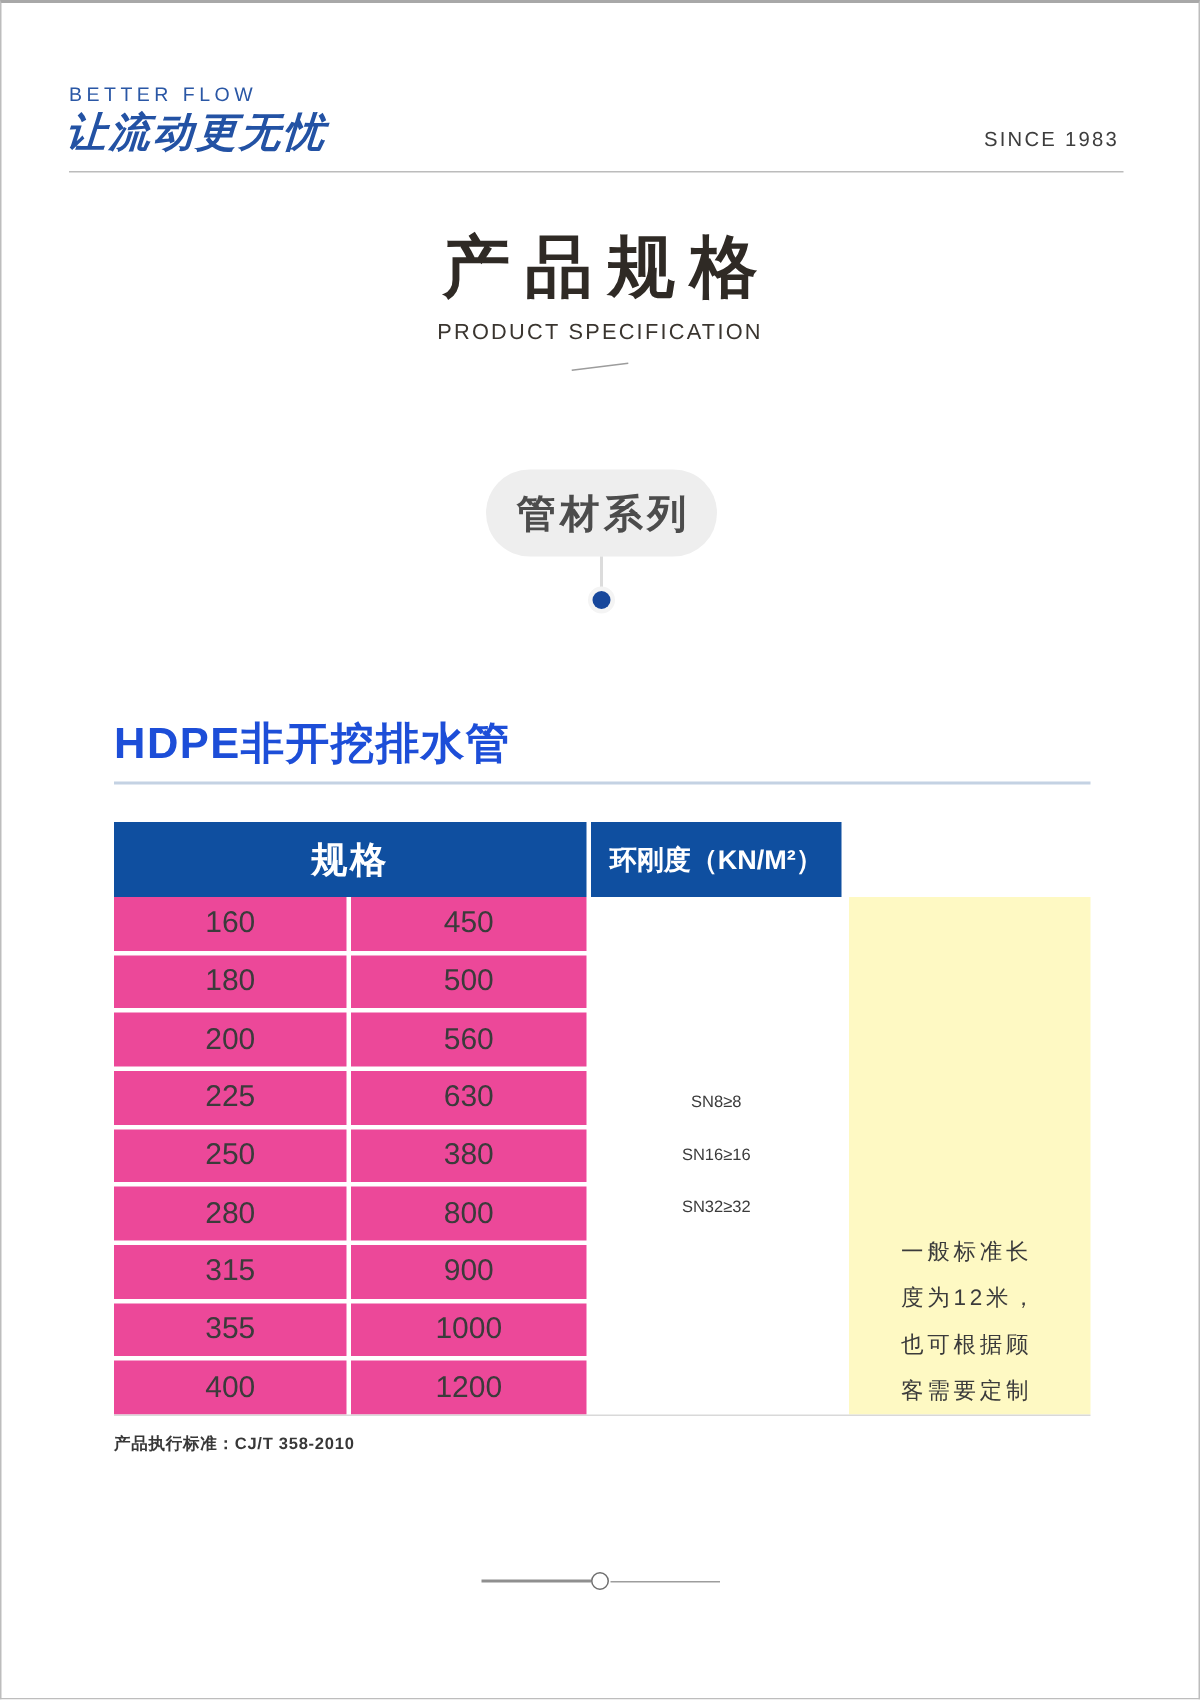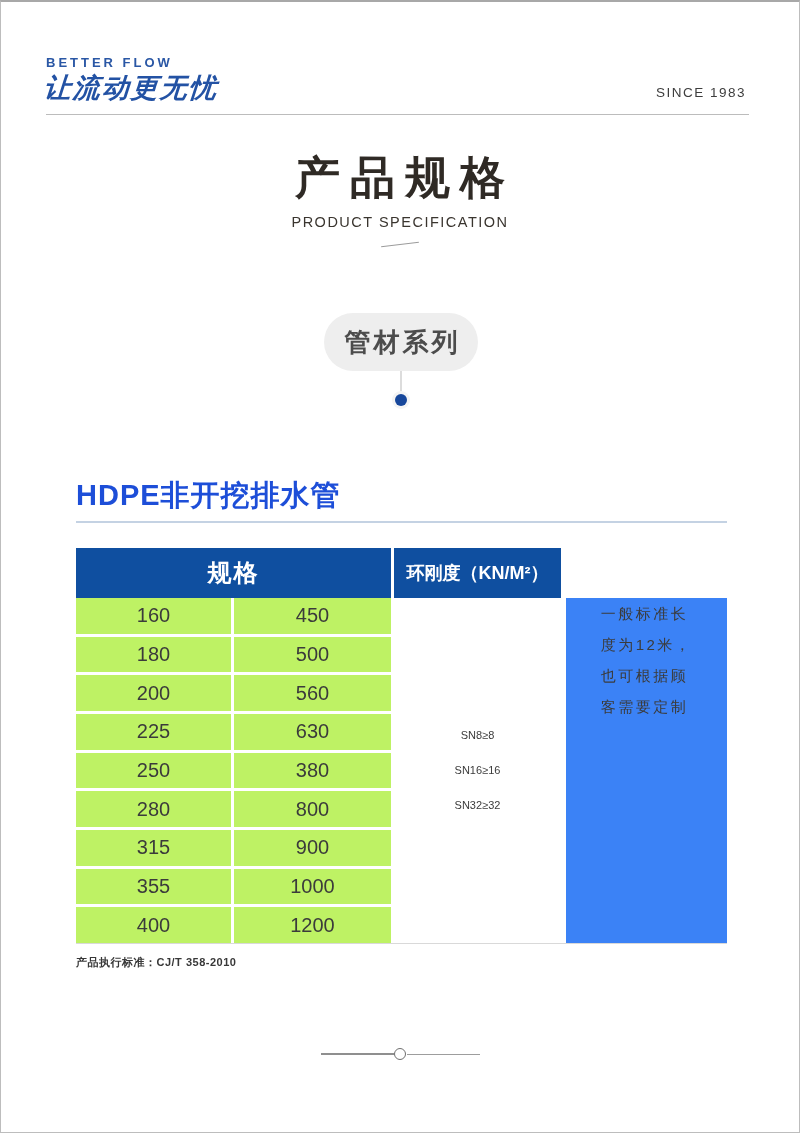--- a/index.html
+++ b/index.html
@@ -13,21 +13,21 @@
     margin: 0 auto;
     background: #ffffff;
     border: 1px solid #bdbdbd;
     border-top: 2px solid #a8a8a8;
     overflow: hidden;
   }
 
   
   .brand-tagline {
     position: absolute; left: 45px; top: 53px;
-    font-size: 13px; font-weight: 700; letter-spacing: 3px;
+    font-size: 13px; font-weight: 400; letter-spacing: 3px;
     color: #2a57a5;
   }
   .brand-logo {
     position: absolute; left: 43px; top: 68px;
     font-size: 27px; font-weight: 800; font-style: italic;
     letter-spacing: 2px;
     color: #2352a4;
     transform: skewX(-4deg);
   }
   .since {
@@ -110,39 +110,39 @@
   .spec-grid {
     position: absolute; left: 75px; top: 596px;
     width: 315px; height: 345px;
     display: grid;
     grid-template-columns: 155px 157px;
     grid-auto-rows: 1fr;
     gap: 3px;
     background: #ffffff;
   }
   .spec-cell {
-    background: #bef264;
+    background: #ec4899;
     display: flex; align-items: center; justify-content: center;
     font-size: 20px; color: #3b3b3b;
   }
   .stiffness-col {
     position: absolute; left: 393px; top: 596px;
     width: 167px; height: 345px;
     background: #ffffff;
     display: flex; align-items: center; justify-content: center;
   }
   .stiffness-col .text {
     white-space: pre-line; text-align: center;
     font-size: 11px; line-height: 35px; color: #3b3b3b;
   }
   .remark-col {
     position: absolute; left: 565px; top: 596px;
     width: 161px; height: 345px;
-    background: #3b82f6;
-    display: flex; align-items: flex-start; justify-content: center;
+    background: #fef9c3;
+    display: flex; align-items: flex-end; justify-content: center;
   }
   .remark-col .text {
     white-space: pre-line; text-align: left;
     font-size: 15px; line-height: 31px; letter-spacing: 2.5px;
     color: #3b3b3b;
   }
   .table-bottom-line {
     position: absolute; left: 75px; top: 941px;
     width: 651px; height: 1px; background: #d9d9d9;
   }

